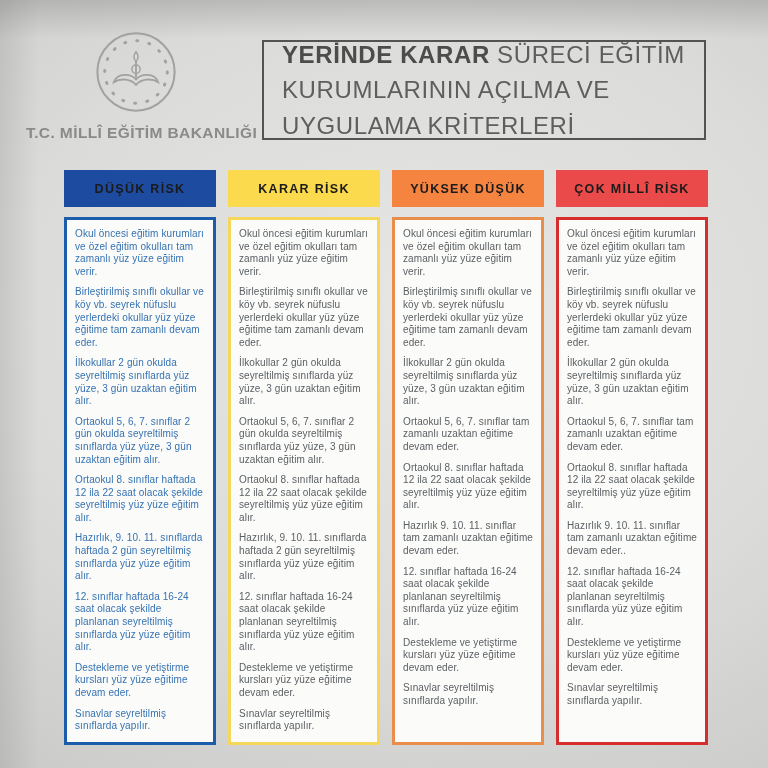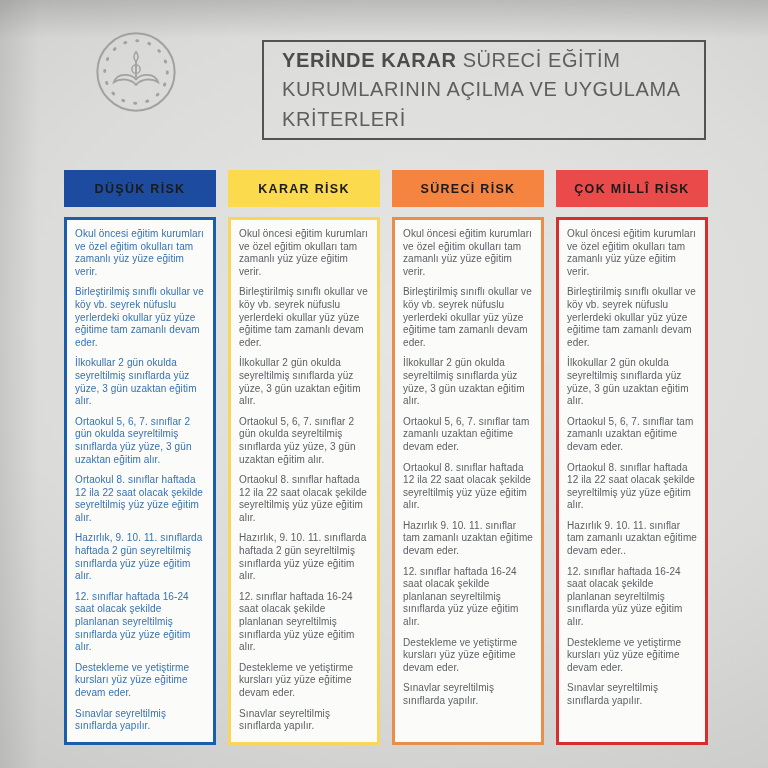--- a/index.html
+++ b/index.html
@@ -17,21 +17,21 @@
   .brand{position:absolute;left:26px;top:26px;width:220px;text-align:center;color:#8f8f8d;}
   .brand svg{display:block;margin:0 auto;}
   .brand .mname{margin-top:6px;font-size:15.5px;font-weight:bold;letter-spacing:.4px;color:#8a8a88;white-space:nowrap;}
 
   .titlebox{
     position:absolute;left:262px;top:40px;width:444px;height:100px;
     border:2px solid #535353;box-sizing:border-box;
     display:flex;align-items:center;
   }
   .titlebox h1{
-    margin:0;padding:10px 18px;font-size:20px;line-height:1.48;letter-spacing:.6px;
+    margin:0;padding:10px 18px;font-size:24px;line-height:1.48;letter-spacing:.6px;
     font-weight:normal;color:#5e5e5c;
   }
   .titlebox h1 .b{font-weight:bold;color:#4c4c4a;}
 
   
   .cols{
     position:absolute;left:64px;top:170px;width:644px;
     display:flex;gap:12px;
   }
   .col{width:152px;flex:0 0 152px;}
@@ -60,20 +60,21 @@
     <svg width="92" height="92" viewBox="0 0 100 100">
       <g fill="none" stroke="#a2a2a0">
         <circle cx="50" cy="50" r="42" stroke-width="2.2"></circle>
         <circle cx="50" cy="50" r="34" stroke-width="3.2" stroke-dasharray="1.2 12.2" stroke-linecap="round"></circle>
         <path d="M26,61 C30,50 45,52 50,58 C55,52 70,50 74,61 C66,56 55,58 50,64 C45,58 34,56 26,61 Z" stroke-width="2"></path>
         <line x1="50" y1="56" x2="50" y2="38" stroke-width="2"></line>
         <circle cx="50" cy="47" r="4.5" stroke-width="1.6"></circle>
         <path d="M50,28 q4.5,6 0,10.5 q-4.5,-4.5 0,-10.5 Z" stroke-width="1.6"></path>
       </g>
     </svg>
+    <div class="mname">T.C. MİLLÎ EĞİTİM BAKANLIĞI</div>
   </div>
 
   <div class="titlebox">
     <h1><span class="b">YERİNDE KARAR </span><span>SÜRECİ EĞİTİM KURUMLARININ AÇILMA VE UYGULAMA KRİTERLERİ</span></h1>
   </div>
 
   <main class="cols">
       <section class="col" style="--col-bg: #1c4ba0; --col-border: #1b5cab; --col-text: #3572b3;">
       <div class="badge">DÜŞÜK RİSK</div>
       <div class="cbox">
@@ -96,21 +97,21 @@
           <p class="item">İlkokullar 2 gün okulda seyreltilmiş sınıflarda yüz yüze, 3 gün uzaktan eğitim alır.</p>
           <p class="item">Ortaokul 5, 6, 7. sınıflar 2 gün okulda seyreltilmiş sınıflarda yüz yüze, 3 gün uzaktan eğitim alır.</p>
           <p class="item">Ortaokul 8. sınıflar haftada 12 ila 22 saat olacak şekilde seyreltilmiş yüz yüze eğitim alır.</p>
           <p class="item">Hazırlık, 9. 10. 11. sınıflarda haftada 2 gün seyreltilmiş sınıflarda yüz yüze eğitim alır.</p>
           <p class="item">12. sınıflar haftada 16-24 saat olacak şekilde planlanan seyreltilmiş sınıflarda yüz yüze eğitim alır.</p>
           <p class="item">Destekleme ve yetiştirme kursları yüz yüze eğitime devam eder.</p>
           <p class="item">Sınavlar seyreltilmiş sınıflarda yapılır.</p>
         </div>
     </section>
       <section class="col" style="--col-bg: #f58440; --col-border: #e98d4b; --col-text: #5b6064;">
-      <div class="badge">SÜRECİ RİSK</div>
+      <div class="badge">YÜKSEK DÜŞÜK</div>
       <div class="cbox">
           <p class="item">Okul öncesi eğitim kurumları ve özel eğitim okulları tam zamanlı yüz yüze eğitim verir.</p>
           <p class="item">Birleştirilmiş sınıflı okullar ve köy vb. seyrek nüfuslu yerlerdeki okullar yüz yüze eğitime tam zamanlı devam eder.</p>
           <p class="item">İlkokullar 2 gün okulda seyreltilmiş sınıflarda yüz yüze, 3 gün uzaktan eğitim alır.</p>
           <p class="item">Ortaokul 5, 6, 7. sınıflar tam zamanlı uzaktan eğitime devam eder.</p>
           <p class="item">Ortaokul 8. sınıflar haftada 12 ila 22 saat olacak şekilde seyreltilmiş yüz yüze eğitim alır.</p>
           <p class="item">Hazırlık 9. 10. 11. sınıflar tam zamanlı uzaktan eğitime devam eder.</p>
           <p class="item">12. sınıflar haftada 16-24 saat olacak şekilde planlanan seyreltilmiş sınıflarda yüz yüze eğitim alır.</p>
           <p class="item">Destekleme ve yetiştirme kursları yüz yüze eğitime devam eder.</p>
           <p class="item">Sınavlar seyreltilmiş sınıflarda yapılır.</p>

